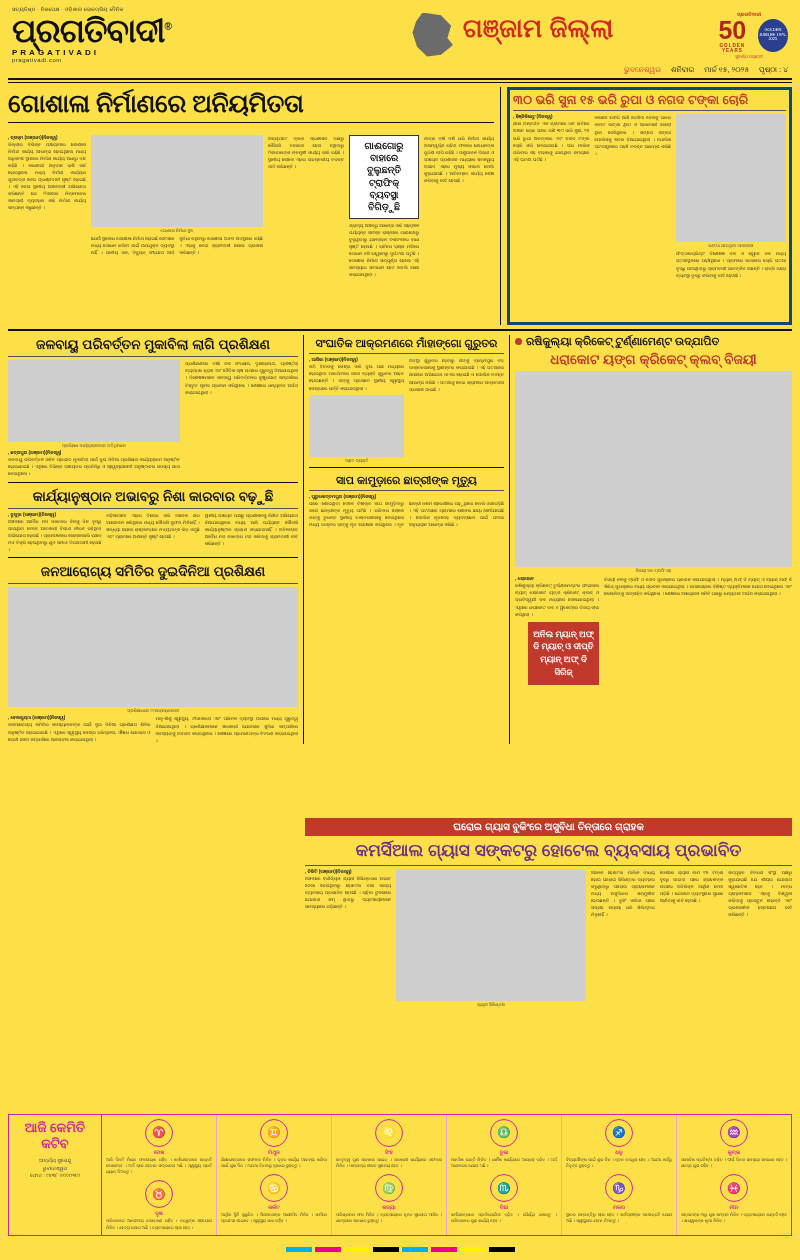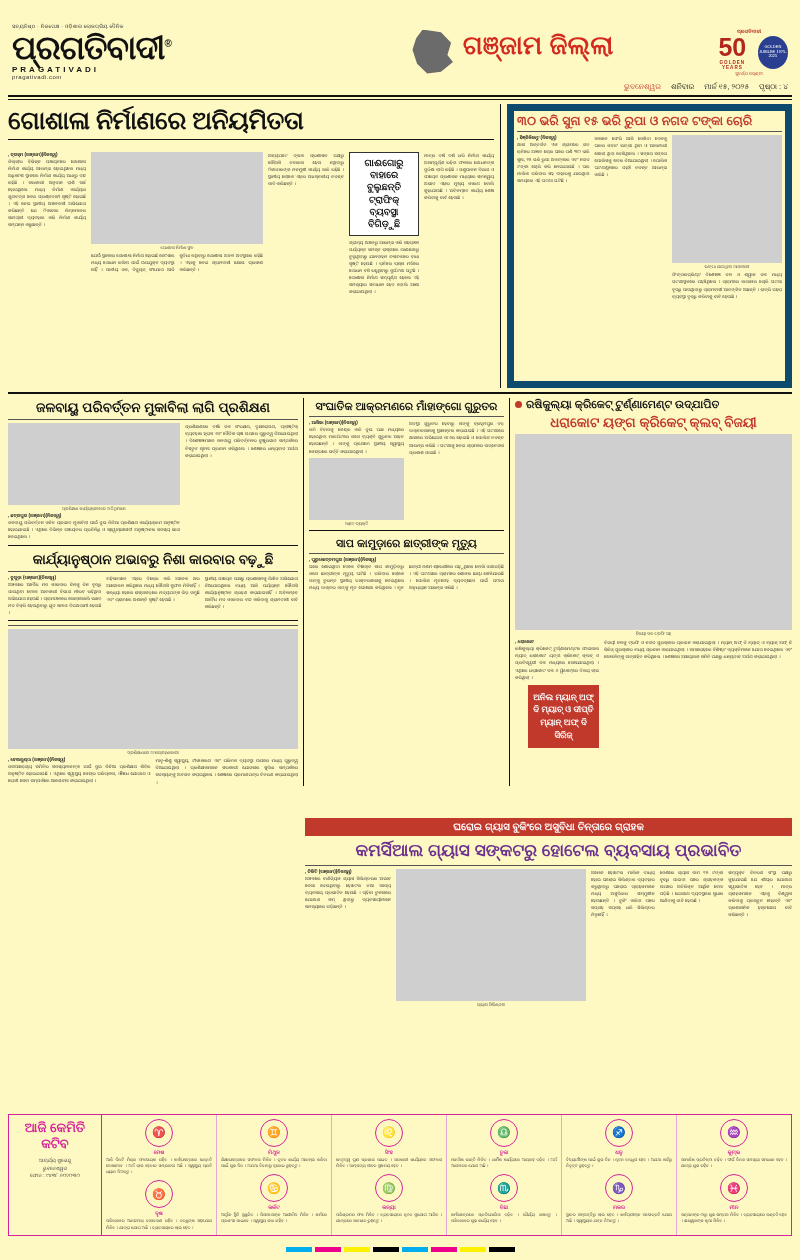--- a/index.html
+++ b/index.html
@@ -1,18 +1,18 @@
 <!DOCTYPE html>
 <html><head>
 <meta charset="utf-8">
 <style>
   html,body{margin:0;padding:0;background:#b9b9b9;}
   body{font-family:"Liberation Sans", sans-serif;}
-  .page{width:800px;height:1260px;background:#fef9c3;position:relative;overflow:hidden;margin:0 auto;
-        box-sizing:border-box;padding:21px 8px;}
+  .page{width:800px;height:1260px;background:#fde047;position:relative;overflow:hidden;margin:0 auto;
+        box-sizing:border-box;padding:4px 8px;}
   .thin{border-bottom:1px solid #555;}
 
   
   .masthead{display:flex;align-items:center;justify-content:space-between;padding:2px 4px 0 4px;}
   .mh-left{width:300px;}
   .mh-tiny{font-size:5.2px;color:#222;letter-spacing:.2px;margin-bottom:1px;}
   .logo{font-size:33px;font-weight:bold;color:#111;line-height:1;letter-spacing:-1px;}
   .logo sup{font-size:10px;vertical-align:super;}
   .logo-sub{font-size:8px;letter-spacing:3px;font-weight:bold;color:#111;margin-top:1px;}
   .logo-url{font-size:6px;color:#333;letter-spacing:.5px;}
@@ -150,21 +150,21 @@
           </div>
           <div class="body-txt">ଗ୍ରାମ୍ୟ ଅଞ୍ଚଳରୁ ଆରମ୍ଭ କରି ସହରାଞ୍ଚଳ ପର୍ଯ୍ୟନ୍ତ ସମସ୍ତ ରାସ୍ତାରେ ଗାଈଗୋରୁ ବୁଲୁଥିବାରୁ ଯାନବାହନ ଚଳାଚଳରେ ବାଧା ସୃଷ୍ଟି ହେଉଛି । ରାତିରେ ରାସ୍ତା ମଝିରେ ଗୋଧନ ବସି ରହୁଥିବାରୁ ଦୁର୍ଘଟଣା ଘଟୁଛି । ଗୋଶାଳା ନିର୍ମାଣ ସମ୍ପୂର୍ଣ୍ଣ ହେଲେ ଏହି ସମସ୍ୟାର ସମାଧାନ ହେବ ବୋଲି ଆଶା କରାଯାଉଥିଲା ।</div>
         </div>
         <div class="col">
           <div class="body-txt">ମାତ୍ର ବର୍ଷ ବର୍ଷ ଧରି ନିର୍ମାଣ କାର୍ଯ୍ୟ ଅସମ୍ପୂର୍ଣ୍ଣ ରହିବା ଫଳରେ ଗୋଧନଙ୍କ ଦୁର୍ଦ୍ଦଶା ଲାଗି ରହିଛି । ପଶୁପାଳନ ବିଭାଗ ଓ ପଞ୍ଚାୟତ ପ୍ରଶାସନ ମଧ୍ୟରେ ସମନ୍ୱୟ ଅଭାବ ଏହାର ମୁଖ୍ୟ କାରଣ ବୋଲି କୁହାଯାଉଛି । ଅବିଳମ୍ବେ କାର୍ଯ୍ୟ ଶେଷ କରିବାକୁ ଦାବି ହେଉଛି ।</div>
         </div>
       </div>
     </div>
 
     <div class="top-right">
-      <div style="border:7px solid #0c4a6e;padding:3px;height:284px;box-sizing:border-box;">
+      <div style="border:3px solid #0c4a6e;padding:3px;height:238px;box-sizing:border-box;">
         <div class="head-red">୩୦ ଭରି ସୁନା ୧୫ ଭରି ରୁପା ଓ ନଗଦ ଟଙ୍କା ଚୋରି</div>
         <div class="thin" style="margin-bottom:3px;"></div>
         <div class="cols">
           <div class="col">
             <div class="byline">‚ ହିଞ୍ଜିଳିକାଟୁ (ନିଜସ୍ୱ)</div>
             <div class="body-txt">ଥାନା ଅନ୍ତର୍ଗତ ଏକ ଗ୍ରାମରେ ଗତ ରାତିରେ ଅଜ୍ଞାତ ଚୋର ଘରେ ପଶି ୩୦ ଭରି ସୁନା, ୧୫ ଭରି ରୁପା ଅଳଙ୍କାର ଏବଂ ନଗଦ ଟଙ୍କା ଚୋରି କରି ନେଇଯାଇଛି । ଘର ମାଲିକ ପରିବାର ସହ ବାହାରକୁ ଯାଇଥିବା ସମୟରେ ଏହି ଘଟଣା ଘଟିଛି ।</div>
           </div>
           <div class="col">
             <div class="body-txt">ସକାଳେ ଫେରି ଆସି ଦେଖିବା ବେଳକୁ ଘରର କବାଟ ଭଙ୍ଗା ଥିବା ଓ ଆଲମାରୀ ଖୋଲା ଥିବା ଦେଖିଥିଲେ । ସଙ୍ଗେ ସଙ୍ଗେ ପୋଲିସକୁ ଖବର ଦିଆଯାଇଥିଲା । ପୋଲିସ ଘଟଣାସ୍ଥଳରେ ପହଞ୍ଚି ତଦନ୍ତ ଆରମ୍ଭ କରିଛି ।</div>
           </div>
@@ -215,20 +215,21 @@
           </div>
           <div class="col">
             <div class="body-txt">ସ୍ଥାନୀୟ ପଞ୍ଚାୟତ ପକ୍ଷରୁ ପ୍ରଶାସନକୁ ଲିଖିତ ଅଭିଯୋଗ ଦିଆଯାଇଥିଲେ ମଧ୍ୟ ଆଜି ପର୍ଯ୍ୟନ୍ତ କୌଣସି କାର୍ଯ୍ୟାନୁଷ୍ଠାନ ଗ୍ରହଣ କରାଯାଇନାହିଁ । ଅବିଳମ୍ବେ ଅବୈଧ ମଦ କାରବାର ବନ୍ଦ କରିବାକୁ ଗ୍ରାମବାସୀ ଦାବି କରିଛନ୍ତି ।</div>
           </div>
         </div>
       </div>
 
       <div class="sep"></div>
 
       <div>
+        <div class="h2 h2c">ଜନଆରୋଗ୍ୟ ସମିତିର ଦୁଇଦିନିଆ ପ୍ରଶିକ୍ଷଣ</div>
         <div class="thin" style="margin-bottom:3px;"></div>
         <span class="ph" style="height:120px;"></span>
         <div class="img-cap">ପ୍ରଶିକ୍ଷଣରେ ଅଂଶଗ୍ରହଣକାରୀ</div>
         <div class="cols" style="margin-top:2px;">
           <div class="col">
             <div class="byline">‚ ବେଲଗୁଣ୍ଠା (ଗଞ୍ଜାମ)(ନିଜସ୍ୱ)</div>
             <div class="body-txt">ଜନଆରୋଗ୍ୟ ସମିତିର ସଦସ୍ୟମାନଙ୍କ ପାଇଁ ଦୁଇ ଦିନିଆ ପ୍ରଶିକ୍ଷଣ ଶିବିର ଅନୁଷ୍ଠିତ ହୋଇଯାଇଛି । ଏଥିରେ ସ୍ୱାସ୍ଥ୍ୟ କେନ୍ଦ୍ର ପରିଚାଳନା, ଔଷଧ ଯୋଗାଣ ଓ ରୋଗୀ ସେବା ସମ୍ପର୍କରେ ଆଲୋଚନା କରାଯାଇଥିଲା ।</div>
           </div>
           <div class="col">
             <div class="body-txt">ମାତୃ-ଶିଶୁ ସ୍ୱାସ୍ଥ୍ୟ, ଟୀକାକରଣ ଏବଂ ପରିମଳ ବ୍ୟବସ୍ଥା ଉପରେ ମଧ୍ୟ ଗୁରୁତ୍ୱ ଦିଆଯାଇଥିଲା । ପ୍ରଶିକ୍ଷକମାନେ ସରକାରୀ ଯୋଜନାର ସୁବିଧା ସମ୍ପର୍କରେ ସଦସ୍ୟଙ୍କୁ ଅବଗତ କରାଇଥିଲେ । ଶେଷରେ ପ୍ରମାଣପତ୍ର ବିତରଣ କରାଯାଇଥିଲା ।</div>

